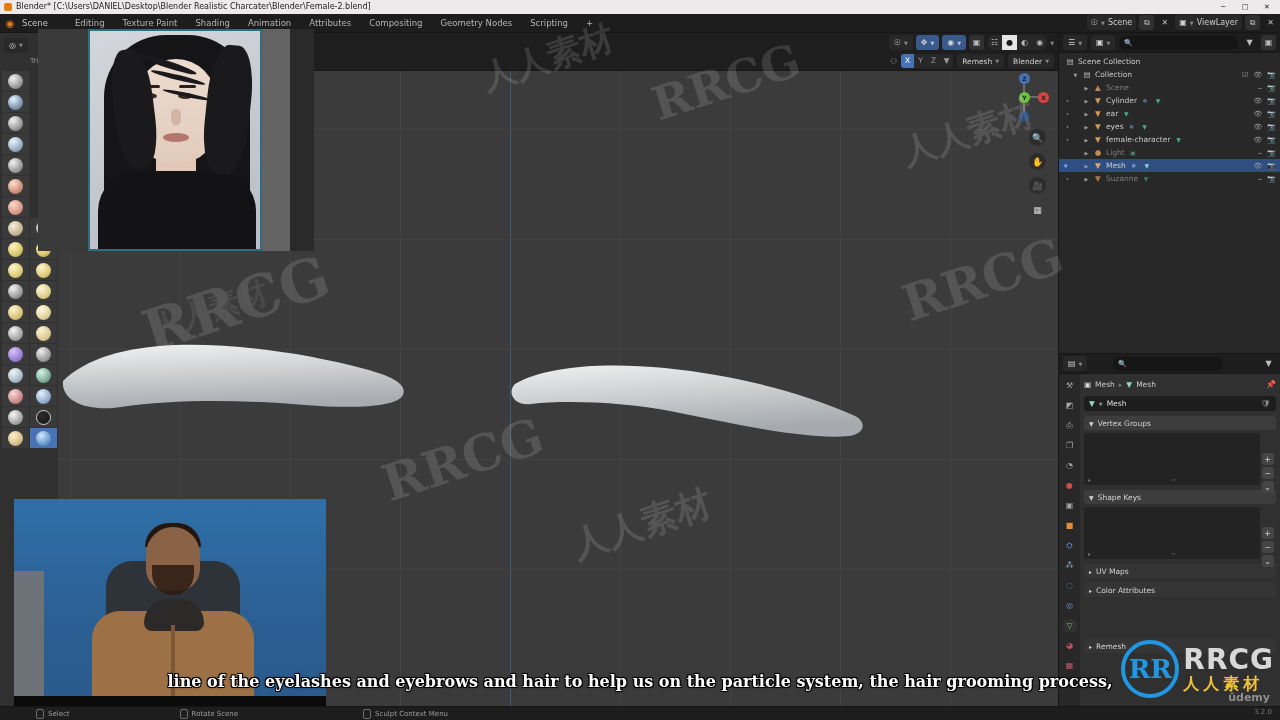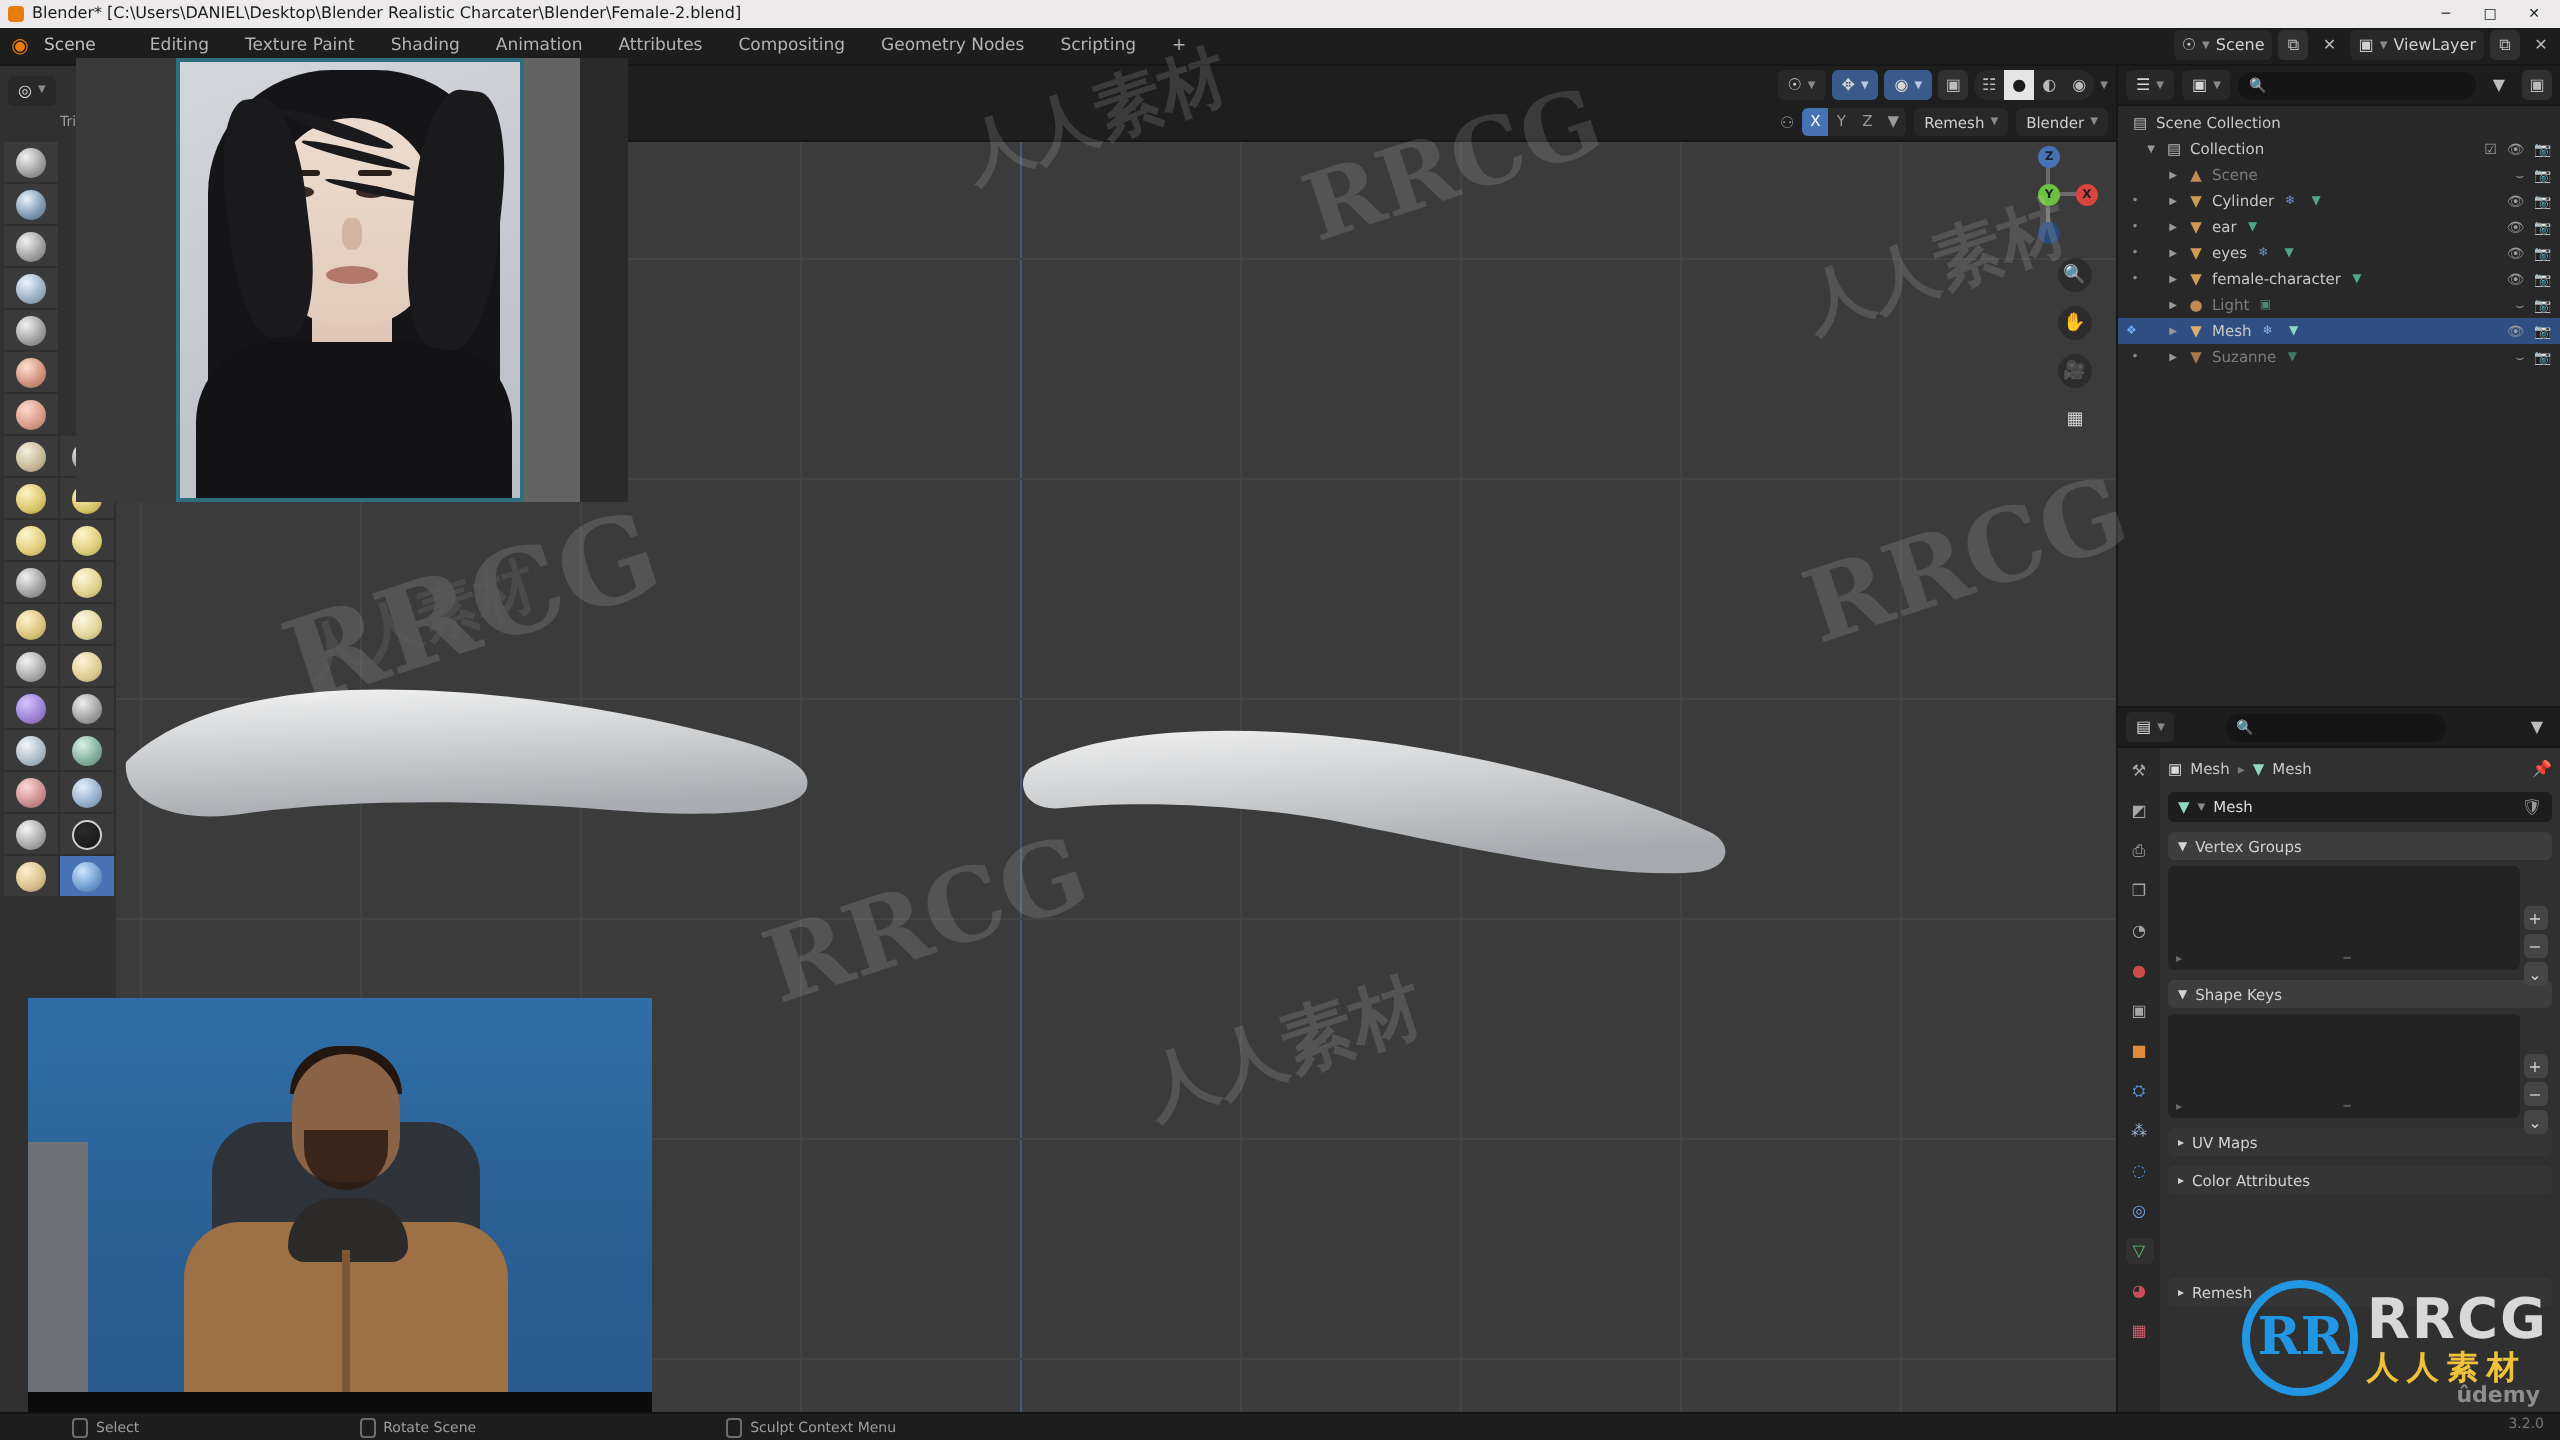--- a/index.html
+++ b/index.html
@@ -784,20 +784,21 @@
     <div class="cam-chair"></div>
     <div class="cam-hair"></div>
     <div class="cam-head"></div>
     <div class="cam-beard"></div>
     <div class="cam-jacket"></div>
     <div class="cam-collar"></div>
     <div class="cam-zip"></div>
     <div class="cam-strip"></div>
   </div>
 
+  <div class="sub-en">line of the eyelashes and eyebrows and hair to help us on the particle system, the hair grooming process,</div>
 
   <div class="statusbar">
     <div class="sb-item" style="margin-left:36px">
       <span class="sb-key"></span>
       <span>Select</span>
     </div>
     <div class="sb-item" style="margin-left:110px">
       <span class="sb-key"></span>
       <span>Rotate Scene</span>
     </div>

